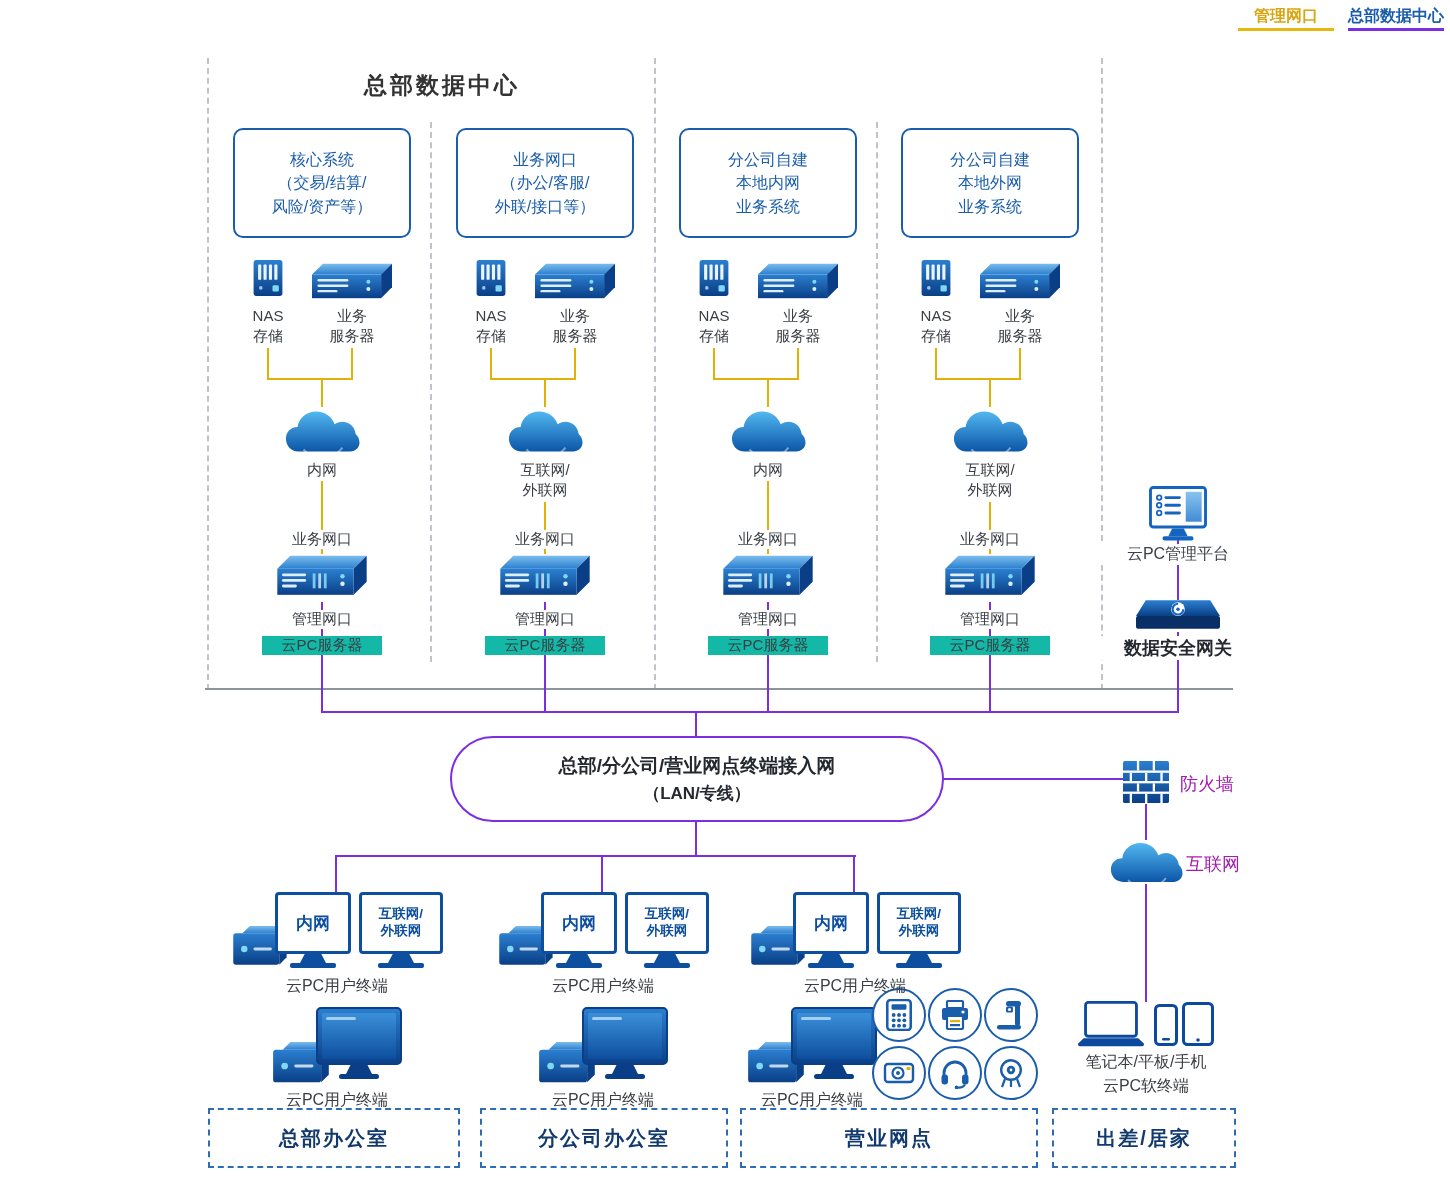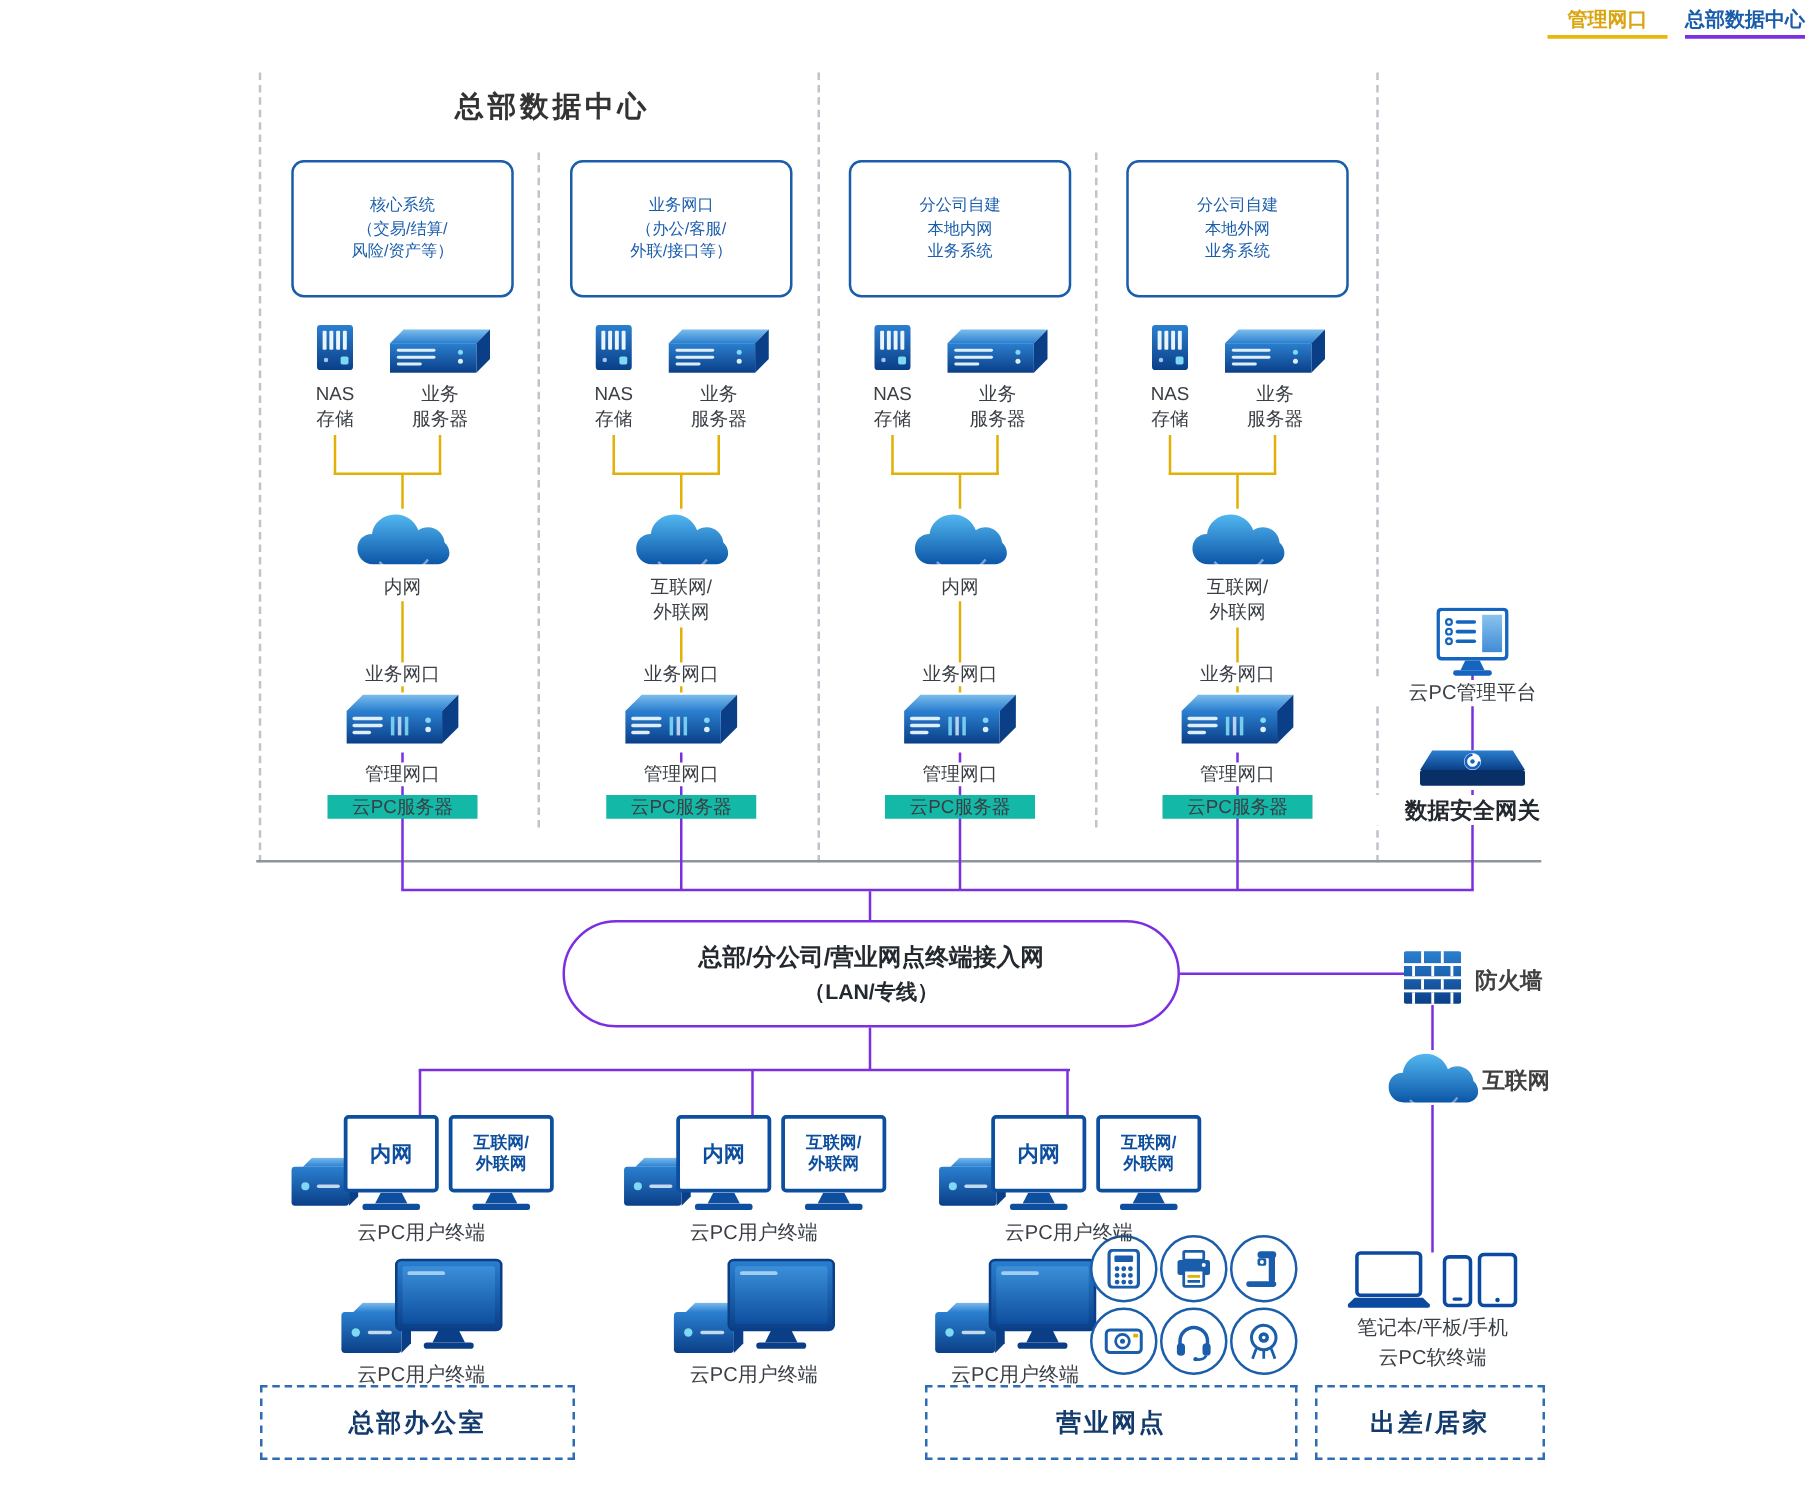--- a/index.html
+++ b/index.html
@@ -9,21 +9,21 @@
   .pre{white-space:pre-line}
   .guide-v{position:absolute;width:0;border-left:2px dashed #bfc4cb;z-index:0}
   .hline-solid{position:absolute;height:2px;background:#8d949e;z-index:0}
   .yline{position:absolute;background:#e2b007;z-index:1}
   .pline{position:absolute;background:#7b2fe0;z-index:1}
   .dc-title{position:absolute;font-size:23px;font-weight:bold;color:#333;text-align:center;letter-spacing:3px}
   .legend-item{position:absolute;width:100px;text-align:center;font-size:16px;font-weight:bold}
   .legend-bar{position:absolute;height:3px}
   .col{position:absolute;width:222px;height:590px;top:128px}
   .sysbox{position:absolute;left:22px;top:0;width:178px;height:110px;border:2px solid #1a5dab;border-radius:10px;
-          display:flex;align-items:center;justify-content:center;text-align:center;color:#1a5dab;font-size:13px;line-height:1.45;background:#fff;z-index:2}
+          display:flex;align-items:center;justify-content:center;text-align:center;color:#1a5dab;font-size:16px;line-height:1.45;background:#fff;z-index:2}
   .nas-ic{position:absolute;left:39px;top:130px;width:36px;height:40px;z-index:2}
   .srv-ic{position:absolute;left:98px;top:132px;width:86px;height:40px;z-index:2}
   .lbl{position:absolute;color:#3a3f45;font-size:15px;line-height:1.3;text-align:center}
   .nas-lb{left:17px;top:178px;width:80px}
   .srv-lb{left:101px;top:178px;width:80px}
   .col .y-sl{left:56px;top:220px;width:2px;height:32px}
   .col .y-sr{left:140px;top:220px;width:2px;height:32px}
   .col .y-h{left:56px;top:250px;width:86px;height:2px}
   .col .y-d{left:110px;top:252px;width:2px;height:27px}
   .cloud-ic{position:absolute;left:73px;top:278px;width:76px;height:50px;z-index:2}
@@ -36,21 +36,21 @@
   .pb{top:482px}
   .cps-ic{position:absolute;left:61px;top:424px;width:100px;height:54px;z-index:2}
   .cps-lb{left:51px;top:508px;width:120px;background:#14b8a6;z-index:3}
   .col .p-d{left:110px;top:474px;width:2px;height:110px}
   .mgmt-lbl{position:absolute;left:1098px;top:544px;width:160px;text-align:center;font-size:16px;color:#3a3f45;background:#fff;z-index:3}
   .gw-lbl{position:absolute;left:1094px;top:636px;width:168px;text-align:center;font-size:18px;font-weight:bold;color:#24292f;background:#fff;z-index:3}
   .capsule{position:absolute;left:450px;top:736px;width:494px;height:86px;border:2.5px solid #7b2fe0;border-radius:46px;background:#fff;
            display:flex;flex-direction:column;align-items:center;justify-content:center;gap:3px;z-index:2}
   .capsule .l1{font-size:19px;font-weight:bold;color:#24292f}
   .capsule .l2{font-size:17px;font-weight:bold;color:#24292f}
-  .edge-lbl{position:absolute;font-size:18px;font-weight:bold;color:#404040;z-index:3}
+  .edge-lbl{position:absolute;font-size:18px;font-weight:normal;color:#a21caf;z-index:3}
   .mon{position:absolute;border:3px solid #0d4f9e;border-radius:4px;background:#fff;display:flex;align-items:center;justify-content:center;
        text-align:center;color:#0d4f9e;font-weight:bold;z-index:3}
   .m-stand{position:absolute;width:26px;height:9px;background:#0d4f9e;clip-path:polygon(18% 0,82% 0,100% 100%,0 100%);z-index:2}
   .m-base{position:absolute;width:46px;height:4.5px;background:#0d4f9e;border-radius:2px;z-index:2}
   .t-label{position:absolute;text-align:center;color:#3a3f45;font-size:16px;z-index:3}
   .periph{position:absolute;width:54px;height:54px;border:2.5px solid #1a5dab;border-radius:50%;background:#fff;
           display:flex;align-items:center;justify-content:center;z-index:2}
   .zone{position:absolute;top:1108px;height:60px;border:2px dashed #2e6db4;display:flex;align-items:center;justify-content:center;background:#fff0}
   .zone span{font-size:20px;font-weight:bold;color:#123a6d;letter-spacing:2px}
   .mob-lbl{position:absolute;left:1058px;width:176px;text-align:center;font-size:16px;color:#3a3f45;z-index:3}
@@ -548,20 +548,23 @@
     </svg>
   <svg class="abs" style="left:1182px;top:1002px;width:32px;height:44px;z-index:2">
       <use href="#sym-tablet"></use>
     </svg>
   <div class="mob-lbl" style="top:1052px">笔记本/平板/手机</div>
   <div class="mob-lbl" style="top:1076px">云PC软终端</div>
 
   <div class="zone" style="left:208px;width:252px">
       <span>总部办公室</span>
     </div>
+  <div class="zone" style="left:480px;width:248px">
+      <span>分公司办公室</span>
+    </div>
   <div class="zone" style="left:740px;width:298px">
       <span>营业网点</span>
     </div>
   <div class="zone" style="left:1052px;width:184px">
       <span>出差/居家</span>
     </div>
 
 </div>
 
 </body></html>

